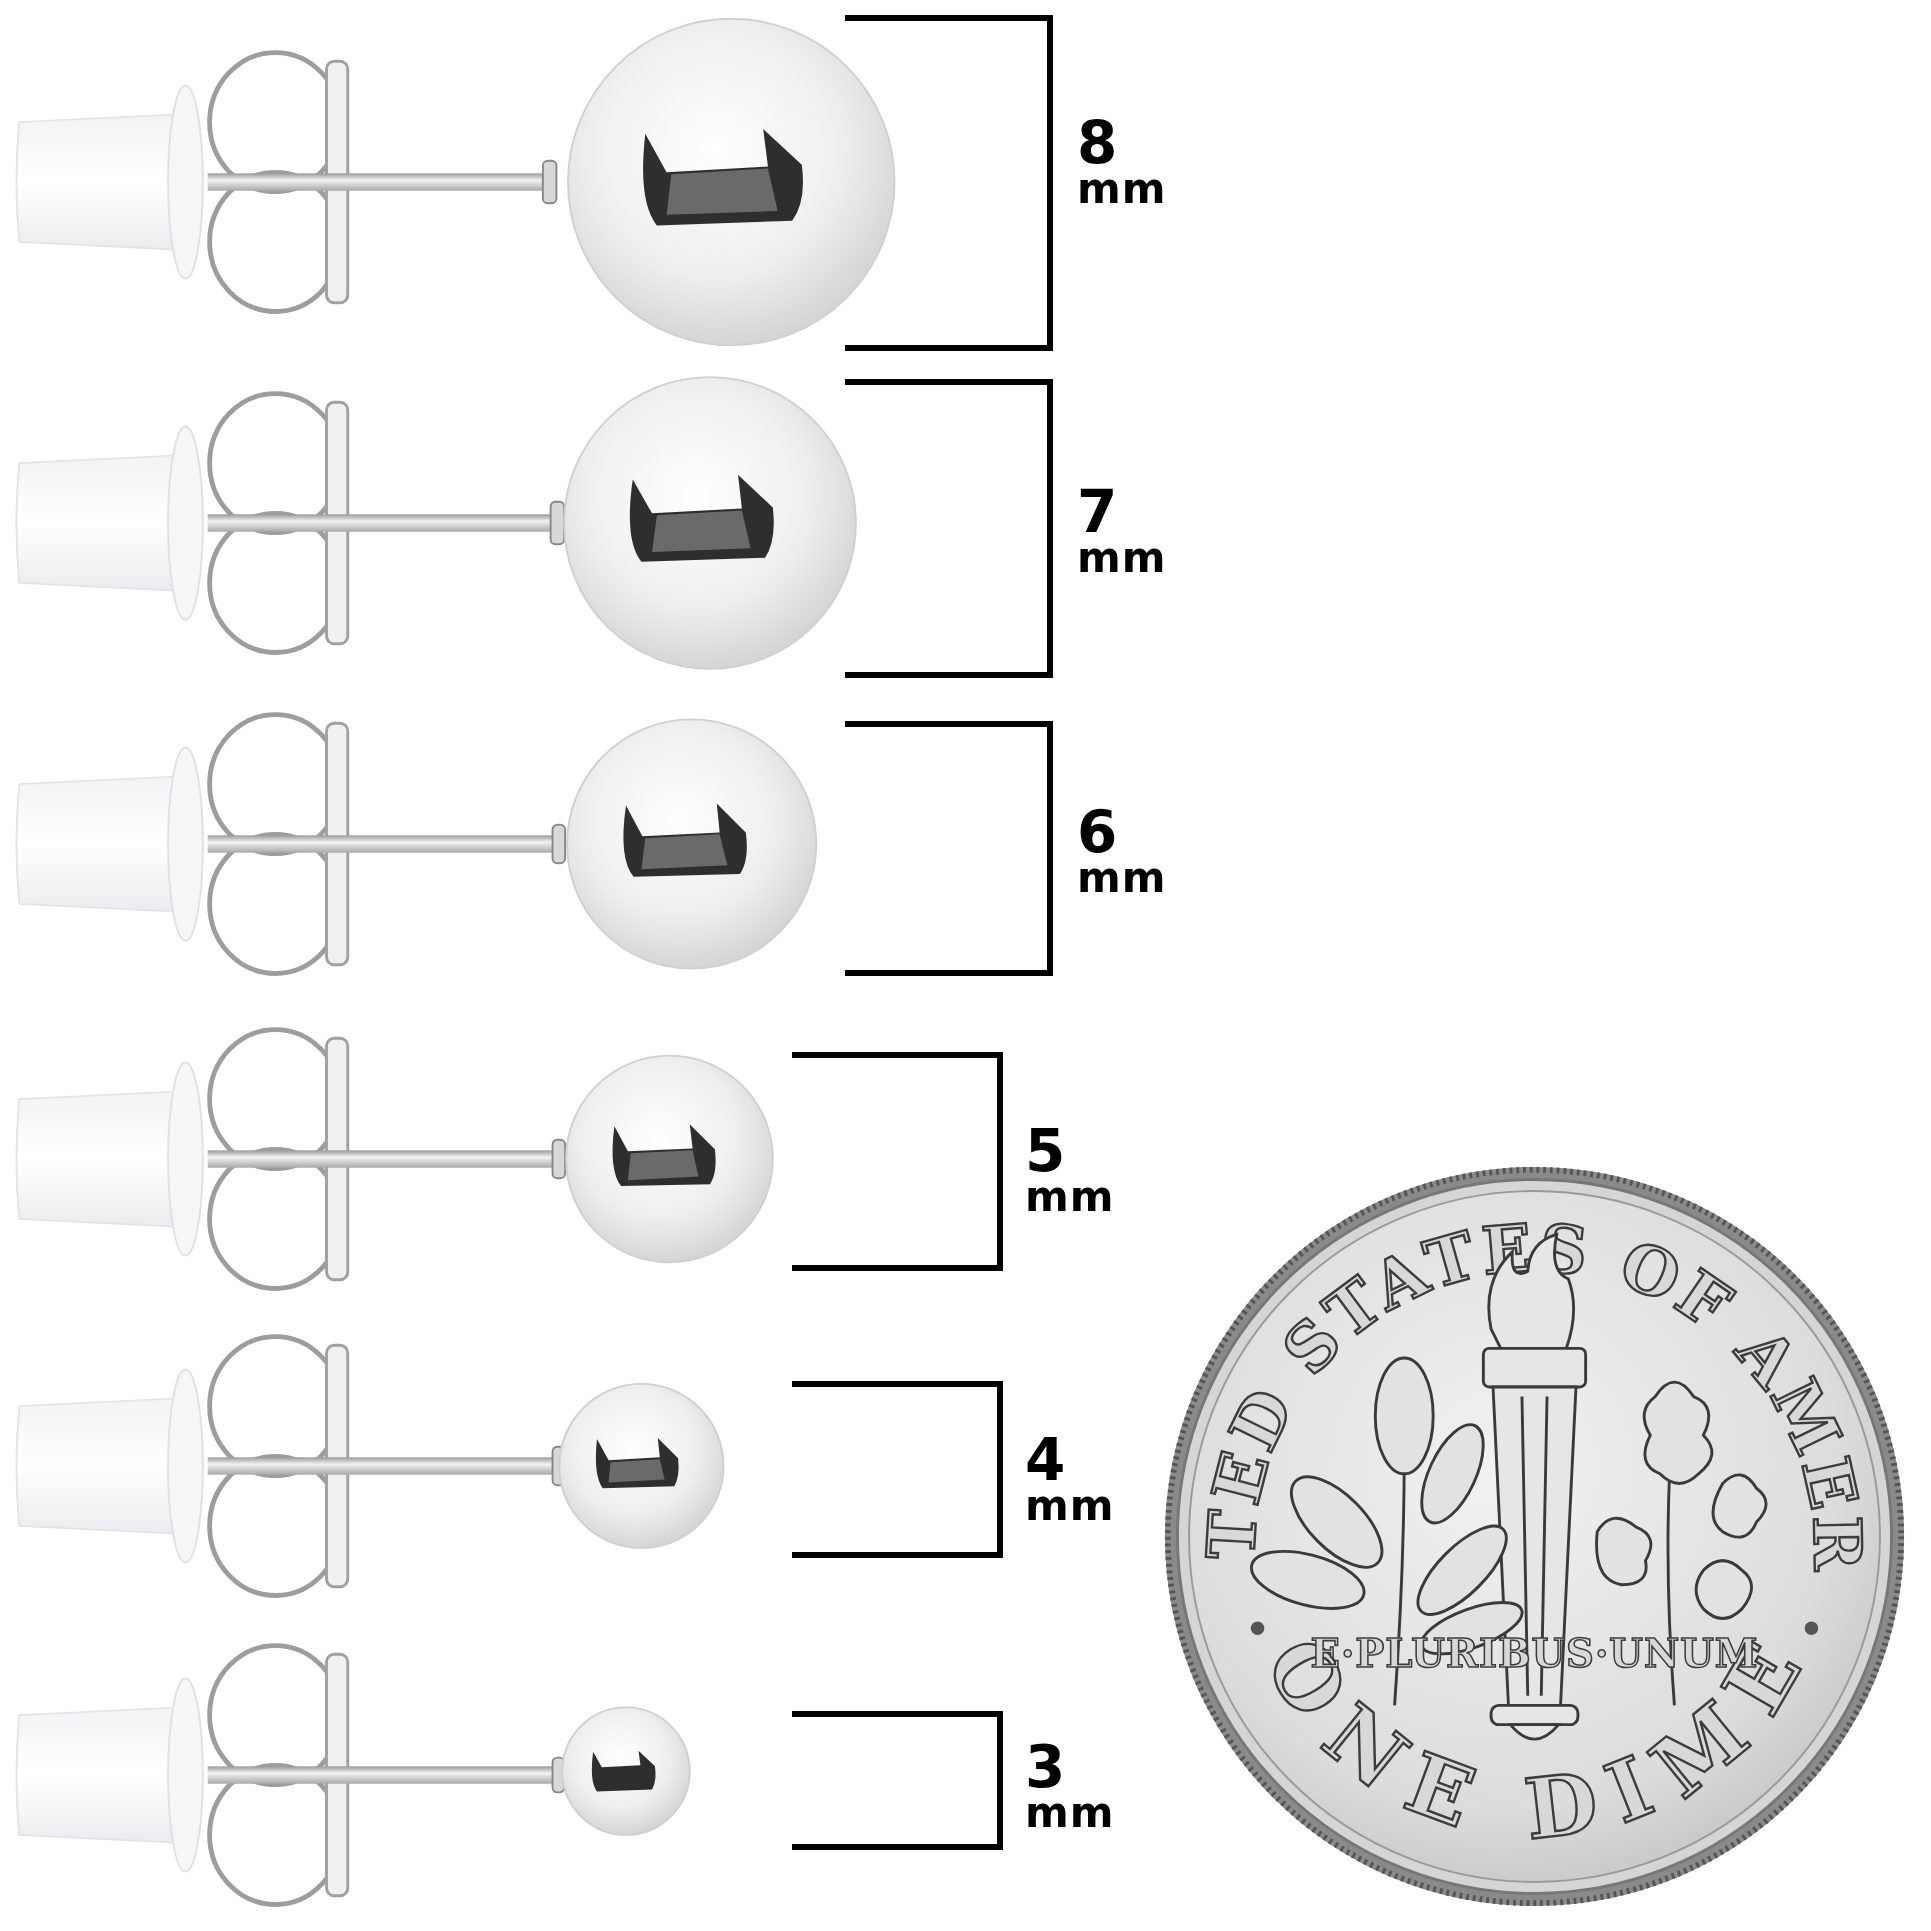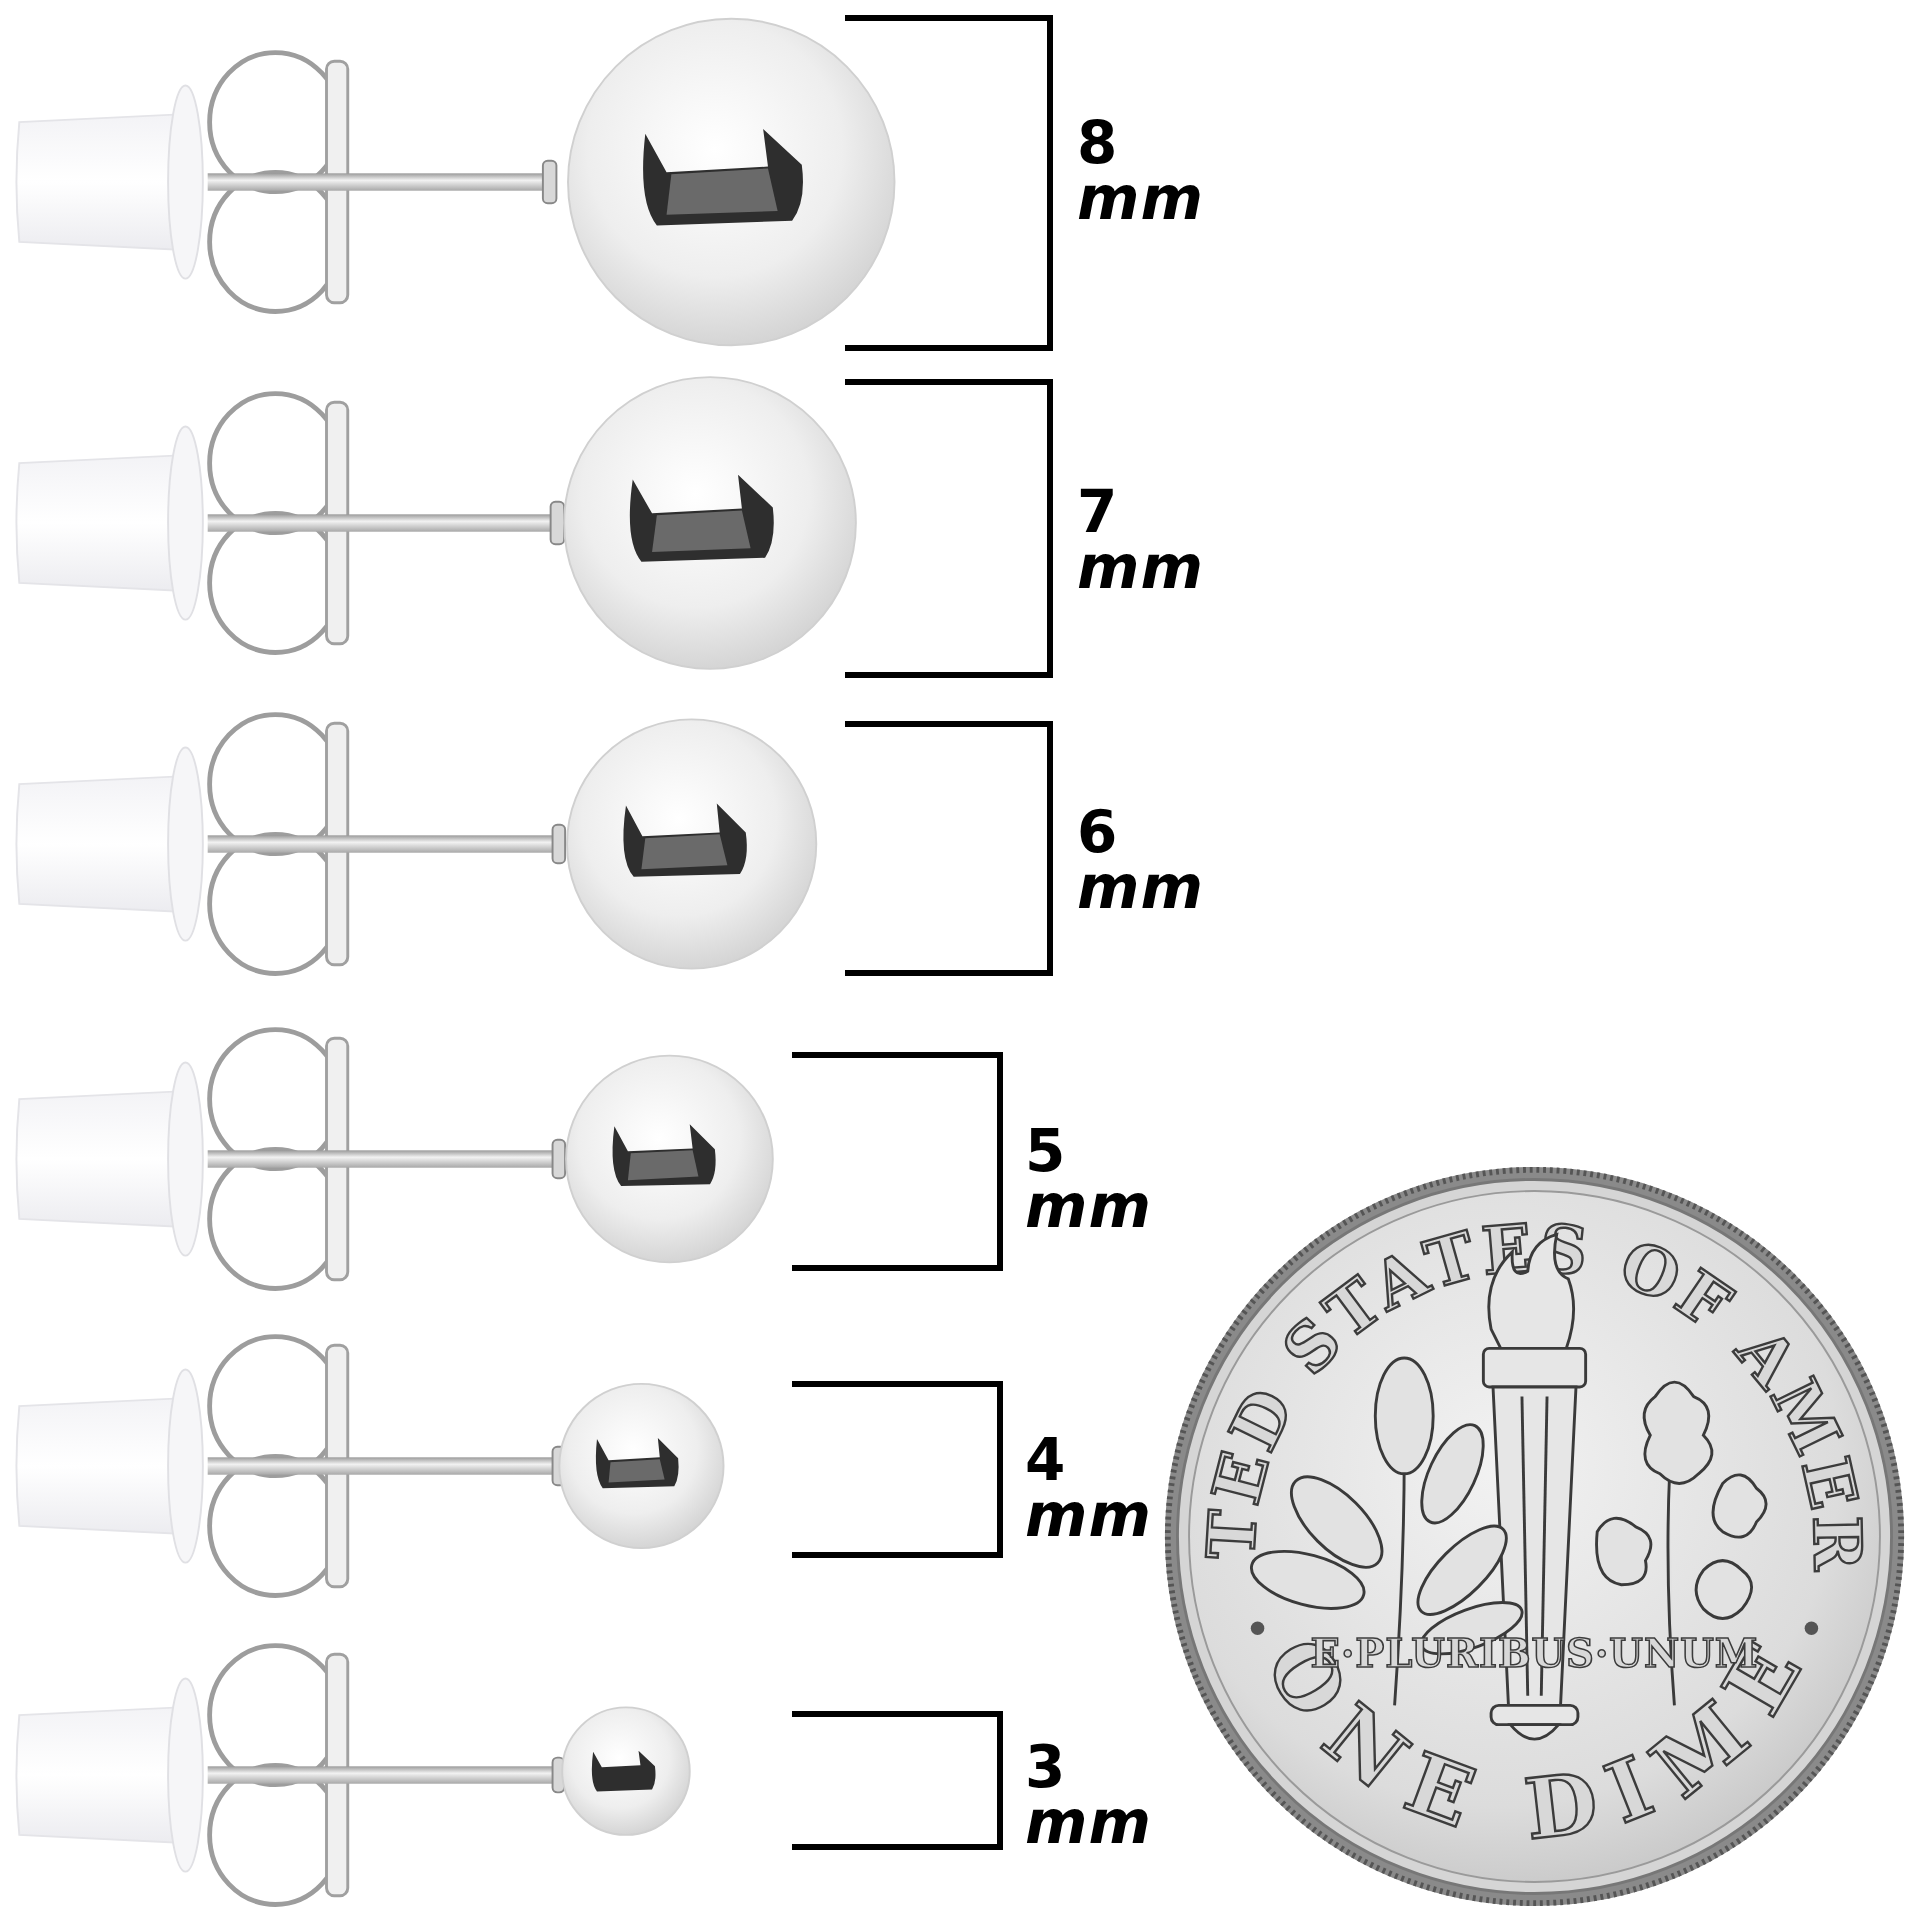--- a/index.html
+++ b/index.html
@@ -3,21 +3,21 @@
 <meta charset="utf-8">
 <style>
   html, body { margin:0; padding:0; background:#ffffff; }
   body { width:1931px; height:1931px; position:relative; overflow:hidden; font-family:"DejaVu Sans", sans-serif; }
   .stage { position:absolute; left:0; top:0; width:1931px; height:1931px; }
   .earring { position:absolute; left:0; width:966px; }
   .earring svg { position:absolute; left:0; top:0; overflow:visible; }
   .bracket { position:absolute; border-top:6.8px solid #000; border-right:6.8px solid #000; border-bottom:6.8px solid #000; box-sizing:border-box; }
   .label { position:absolute; color:#000; font-family:"DejaVu Sans", sans-serif; font-weight:bold; line-height:1; }
   .label .num { display:block; font-size:58px; }
-  .label .unit { display:block; font-size:60px; margin-top:-3.9px; letter-spacing:1px;font-style:italic; }
+  .label .unit { display:block; font-size:42px; margin-top:-3.9px; letter-spacing:1px; }
   .coin { position:absolute; }
   .coin svg { display:block; }
 </style>
 </head>
 <body>
 
 <div class="stage">
 
   <div class="earring" style="top:182px;">
     <svg width="966" height="1" viewBox="0 0 1000 1">

